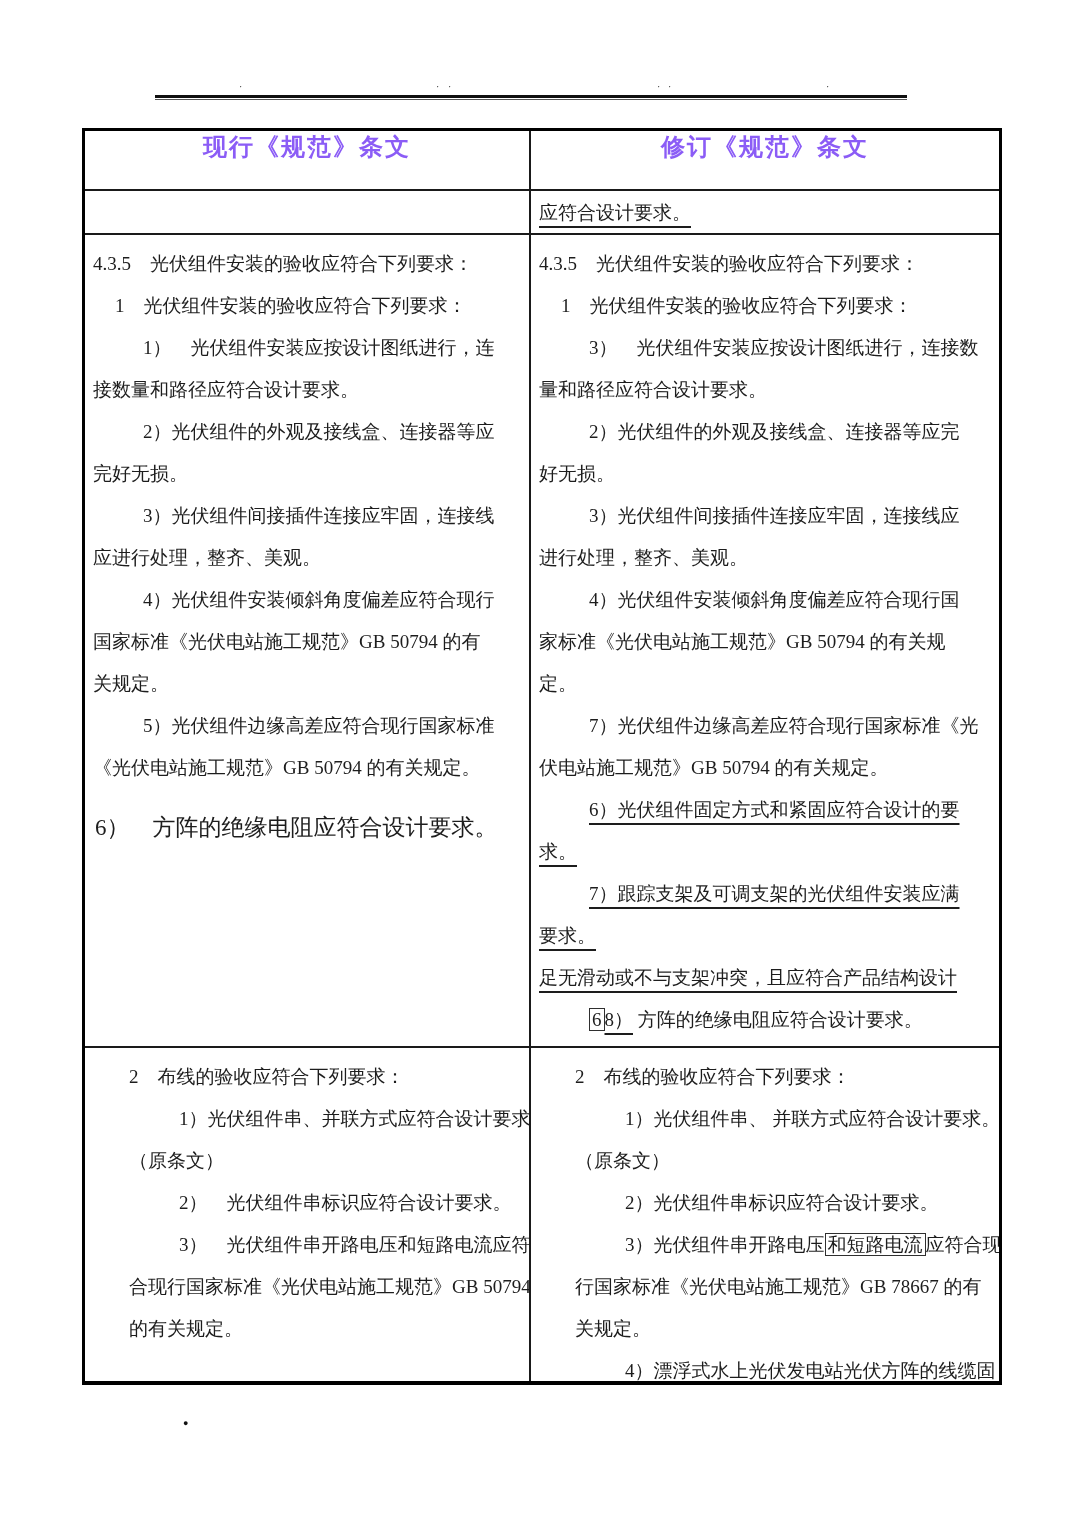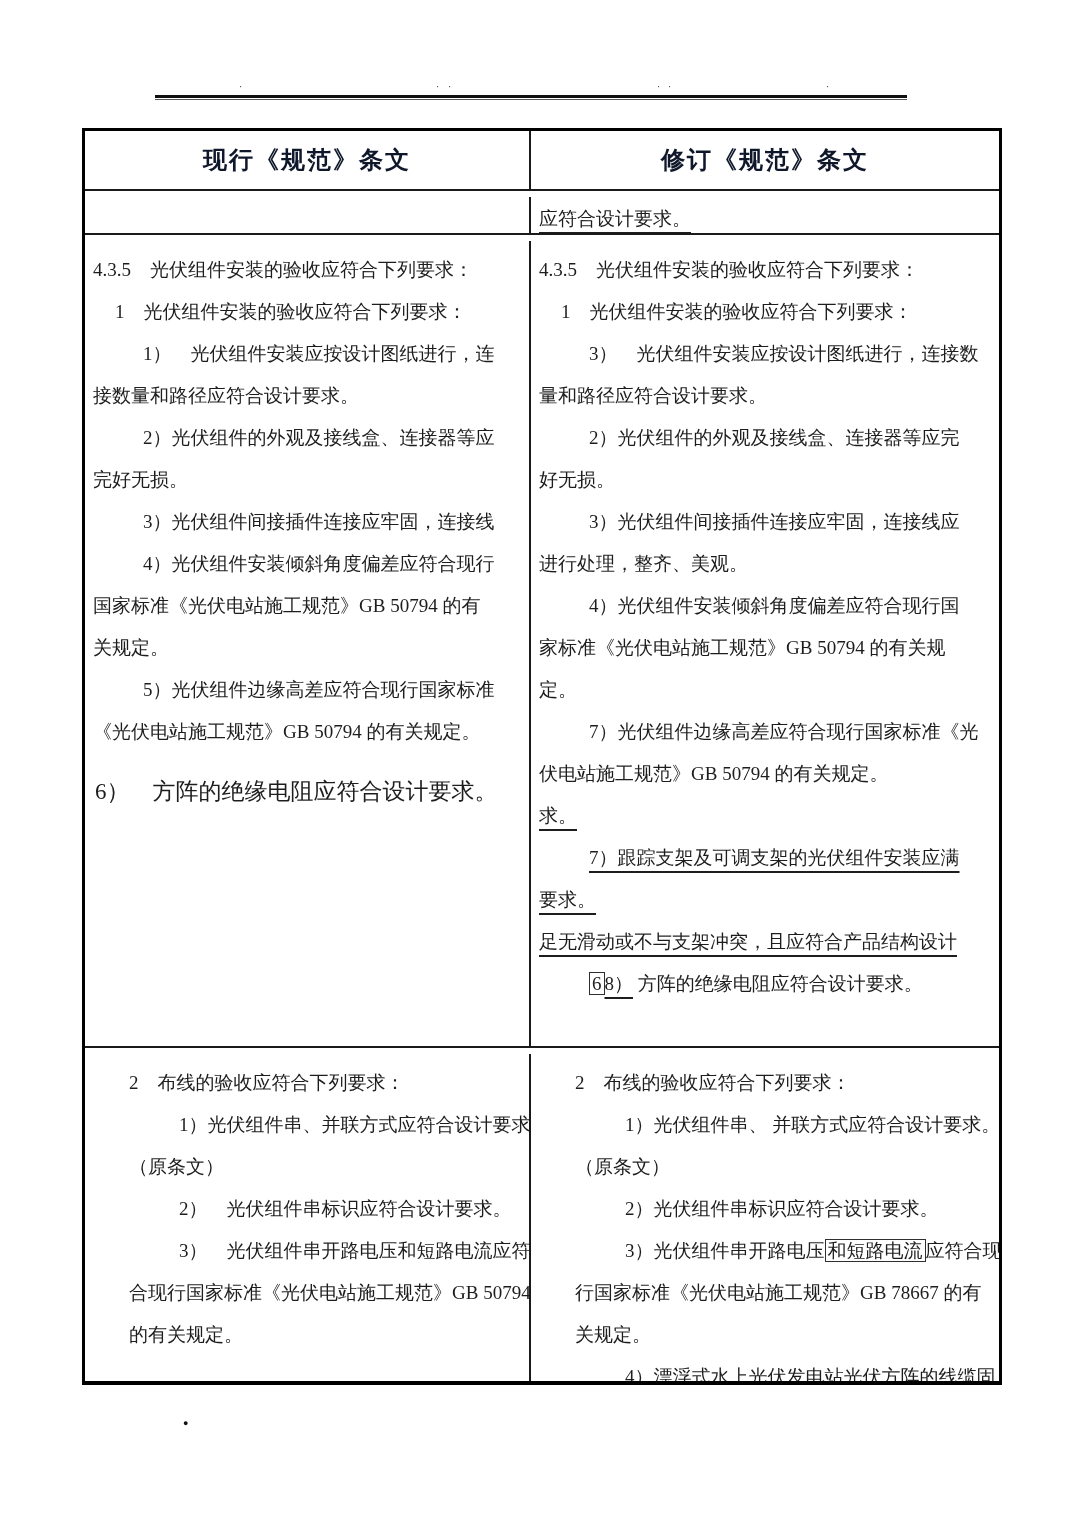--- a/index.html
+++ b/index.html
@@ -22,24 +22,24 @@
     display:grid;grid-template-columns:446px 1fr;grid-template-rows:60px 44px 813px auto;
     background:#fff;
   }
   .cell{
     box-sizing:border-box;overflow:hidden;
     border-right:2px solid #1a1a1a;border-bottom:2px solid #1a1a1a;
   }
   .cell.last-col{border-right:none;}
   .cell.last-row{border-bottom:none;}
   .hcell{
-    display:flex;align-items:center;justify-content:center;
-    font-weight:bold;font-size:24px;letter-spacing:2px;color:#0f172a;
+    display:flex;justify-content:center;
+    font-weight:bold;font-size:24px;letter-spacing:2px;color:#8b5cf6;
   }
-  .body-cell{padding:8px 16px 0 8px;font-size:19px;margin-top:6px;}
+  .body-cell{padding:8px 16px 0 8px;font-size:19px;}
   .indent-block{padding-left:44px;}   
   .line{height:42px;line-height:42px;white-space:nowrap;}
   .line.ind1{padding-left:50px;}
   .line.ind2{padding-left:22px;}
   .line.big{font-size:23px;padding-left:2px;margin-top:16px;height:46px;line-height:46px;}
   .carry{padding-top:2px;}
   .carry .line{height:40px;line-height:40px;}
   .u{text-decoration:underline;text-decoration-thickness:1.5px;text-underline-offset:7px;}
   .box{border:1.5px solid #2f2f2f;padding:0 2px;}
 </style>
@@ -70,20 +70,21 @@
     </div>
 
   <div class="cell body-cell">
       <div class="line ind0"><span class="">4.3.5　光伏组件安装的验收应符合下列要求：</span></div>
       <div class="line ind2"><span class="">1　光伏组件安装的验收应符合下列要求：</span></div>
       <div class="line ind1"><span class="">1）　光伏组件安装应按设计图纸进行，连</span></div>
       <div class="line ind0"><span class="">接数量和路径应符合设计要求。</span></div>
       <div class="line ind1"><span class="">2）光伏组件的外观及接线盒、连接器等应</span></div>
       <div class="line ind0"><span class="">完好无损。</span></div>
       <div class="line ind1"><span class="">3）光伏组件间接插件连接应牢固，连接线</span></div>
+      <div class="line ind0"><span class="">应进行处理，整齐、美观。</span></div>
       <div class="line ind1"><span class="">4）光伏组件安装倾斜角度偏差应符合现行</span></div>
       <div class="line ind0"><span class="">国家标准《光伏电站施工规范》GB 50794 的有</span></div>
       <div class="line ind0"><span class="">关规定。</span></div>
       <div class="line ind1"><span class="">5）光伏组件边缘高差应符合现行国家标准</span></div>
       <div class="line ind0"><span class="">《光伏电站施工规范》GB 50794 的有关规定。</span></div>
       <div class="line ind0 big"><span class="">6）　方阵的绝缘电阻应符合设计要求。</span></div>
     </div>
   <div class="cell body-cell last-col">
       <div class="line ind0"><span class="">4.3.5　光伏组件安装的验收应符合下列要求：</span></div>
       <div class="line ind2"><span class="">1　光伏组件安装的验收应符合下列要求：</span></div>
@@ -91,20 +92,21 @@
       <div class="line ind0"><span class="">量和路径应符合设计要求。</span></div>
       <div class="line ind1"><span class="">2）光伏组件的外观及接线盒、连接器等应完</span></div>
       <div class="line ind0"><span class="">好无损。</span></div>
       <div class="line ind1"><span class="">3）光伏组件间接插件连接应牢固，连接线应</span></div>
       <div class="line ind0"><span class="">进行处理，整齐、美观。</span></div>
       <div class="line ind1"><span class="">4）光伏组件安装倾斜角度偏差应符合现行国</span></div>
       <div class="line ind0"><span class="">家标准《光伏电站施工规范》GB 50794 的有关规</span></div>
       <div class="line ind0"><span class="">定。</span></div>
       <div class="line ind1"><span class="">7）光伏组件边缘高差应符合现行国家标准《光</span></div>
       <div class="line ind0"><span class="">伏电站施工规范》GB 50794 的有关规定。</span></div>
+      <div class="line ind1"><span class="u ">6）光伏组件固定方式和紧固应符合设计的要</span></div>
       <div class="line ind0"><span class="u ">求。</span></div>
       <div class="line ind1"><span class="u ">7）跟踪支架及可调支架的光伏组件安装应满</span></div>
       <div class="line ind0"><span class="u ">要求。</span></div>
       <div class="line ind0"><span class="u ">足无滑动或不与支架冲突，且应符合产品结构设计</span></div>
       <div class="line ind1"><span class="box">6</span><span class="u ">8）</span><span class=""> 方阵的绝缘电阻应符合设计要求。</span></div>
     </div>
 
   <div class="cell body-cell indent-block last-row">
       <div class="line ind0"><span class="">2　布线的验收应符合下列要求：</span></div>
       <div class="line ind1"><span class="">1）光伏组件串、并联方式应符合设计要求。</span></div>

